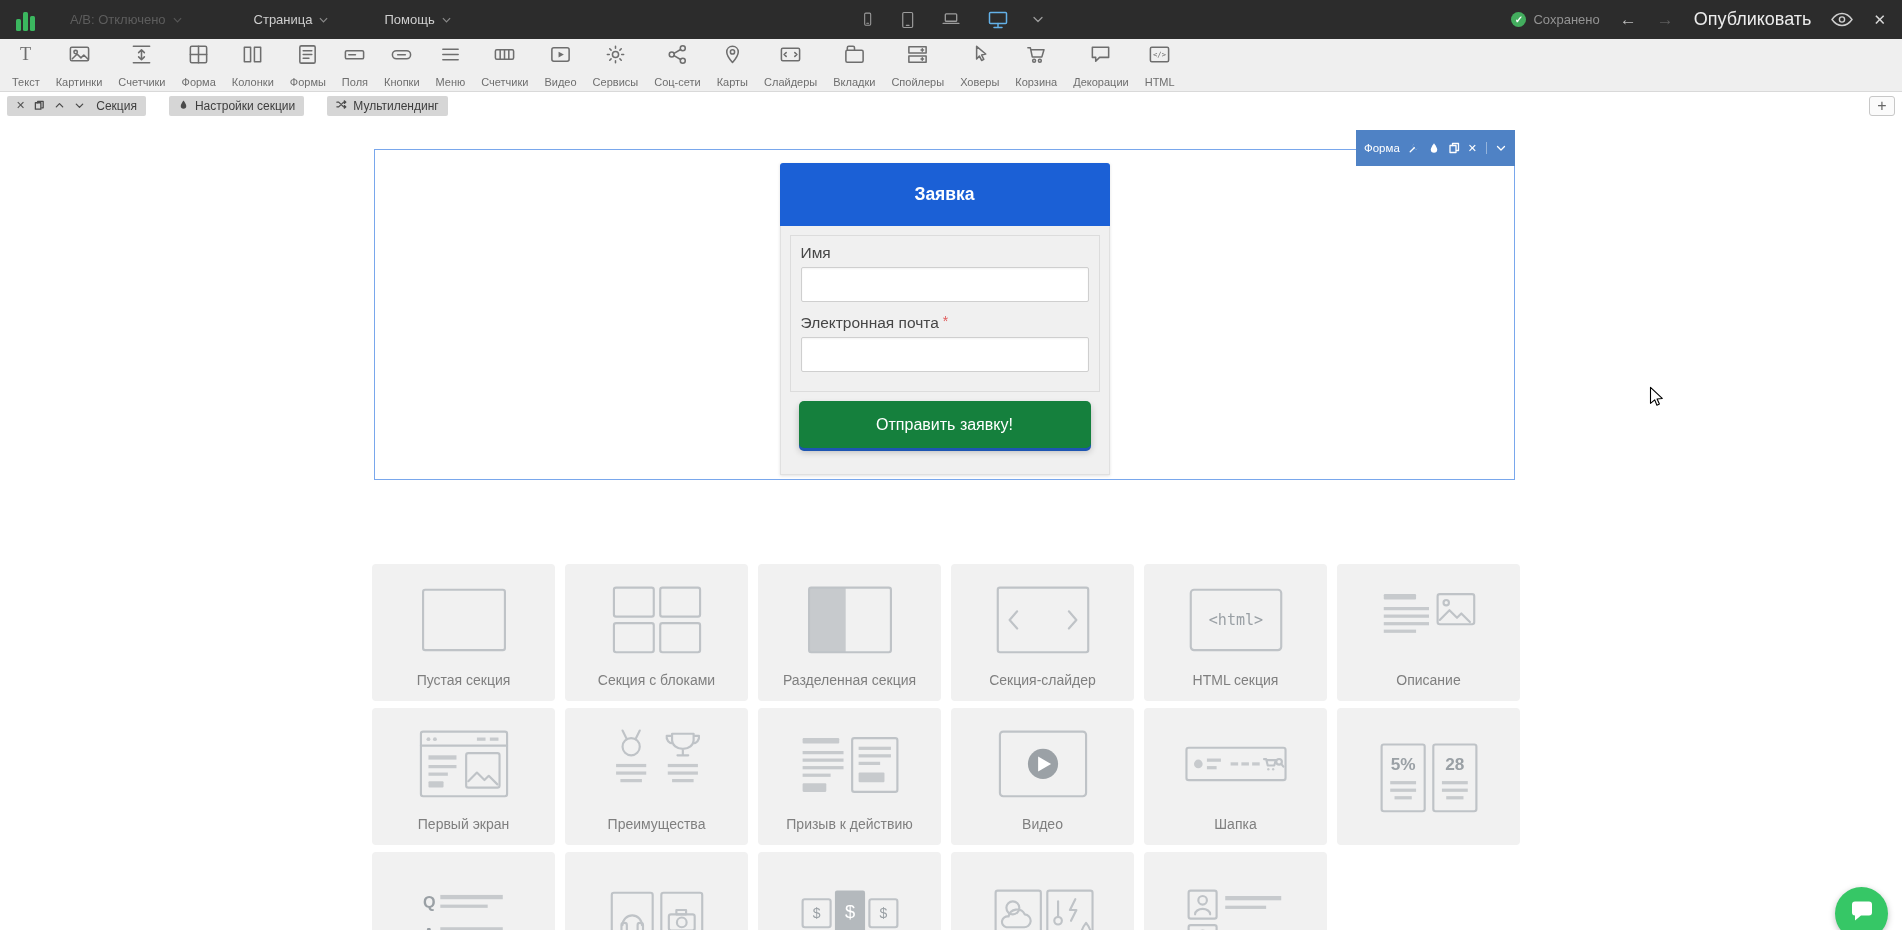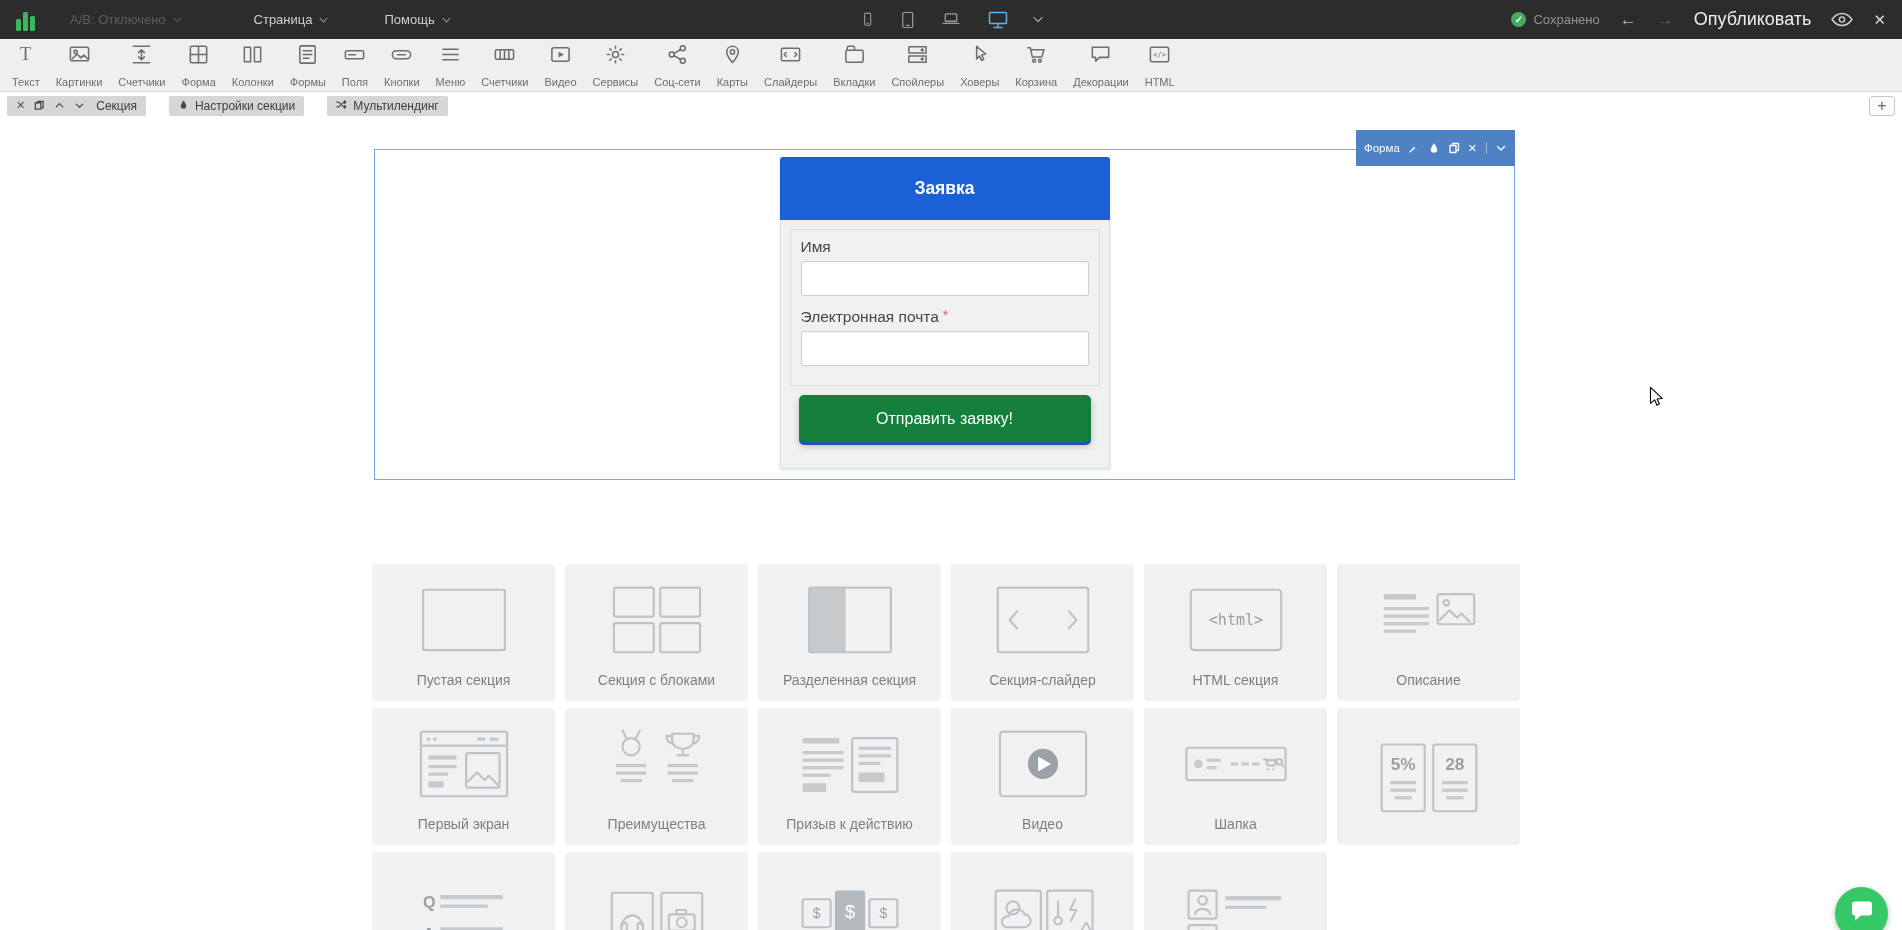--- a/index.html
+++ b/index.html
@@ -44,21 +44,21 @@
   .ci svg,.chip .cicon svg{width:11px;height:11px;fill:none;stroke:#4a4a4a;stroke-width:1.4;stroke-linecap:round;stroke-linejoin:round}
   .chip-label{margin-left:2px}
   .plus-chip{margin-left:auto;background:#fbfbfb;border:1px solid #c8c8c8;border-radius:3px;width:26px;height:20px;display:flex;align-items:center;justify-content:center;font-size:16px;color:#666;cursor:pointer}
 
   .section-box{position:absolute;left:374px;top:57px;width:1141px;height:331px;border:1px solid #79a7ec;background:#fff;z-index:5}
   .form-toolbar{position:absolute;top:-20px;right:-1px;height:36px;background:#4f82c5;display:flex;align-items:center;gap:8px;padding:0 8px;color:#fff;font-size:11.5px}
   .fti{display:flex;align-items:center;cursor:pointer;color:#fff;font-size:11px;line-height:1}
   .fti svg{width:12px;height:12px;stroke:#fff;fill:none;stroke-width:1.3;stroke-linecap:round;stroke-linejoin:round}
   .chev-sep{border-left:1px solid rgba(255,255,255,.4);padding-left:8px;margin-left:1px}
 
-  .form-widget{width:330px;margin:7px auto 0;box-shadow:0 1px 3px rgba(0,0,0,.12);cursor:pointer}
+  .form-widget{width:330px;margin:13px auto 0;box-shadow:0 1px 3px rgba(0,0,0,.12);cursor:pointer}
   .form-header{height:63px;background:#1b60d6;border-radius:3px 3px 0 0;display:flex;align-items:center;justify-content:center;color:#fff;font-size:17.5px;font-weight:bold}
   .form-body{background:#f0f0f0;border:1px solid #e0e0e0;border-top:none;padding:9px 9px 16px}
   .fields-box{border:1px solid #dcdcdc;padding:8px 10px}
   .f-label{font-size:15.5px;color:#464646;margin-bottom:5px}
   .req{color:#e05d5d;margin-left:4px;font-size:14px;vertical-align:2px}
   .f-input{display:block;width:100%;height:35px;background:#fff;border:1px solid #cfcfcf;border-radius:2px;margin-bottom:11px;box-shadow:inset 0 1px 2px rgba(0,0,0,.05);font-family:inherit;font-size:15px;padding:0 8px;color:#333}
   .consent{display:flex;gap:7px;margin-top:2px}
   .checkbox{width:13px;height:13px;background:#f2f2f2;border:1px solid #bdbdbd;flex:none;margin-top:1px;cursor:pointer}
   .consent-text{font-size:13px;color:#4a4a4a;line-height:1.25;max-width:240px}
   .consent-link{border-bottom:1px dashed #8a8a8a;cursor:pointer}

